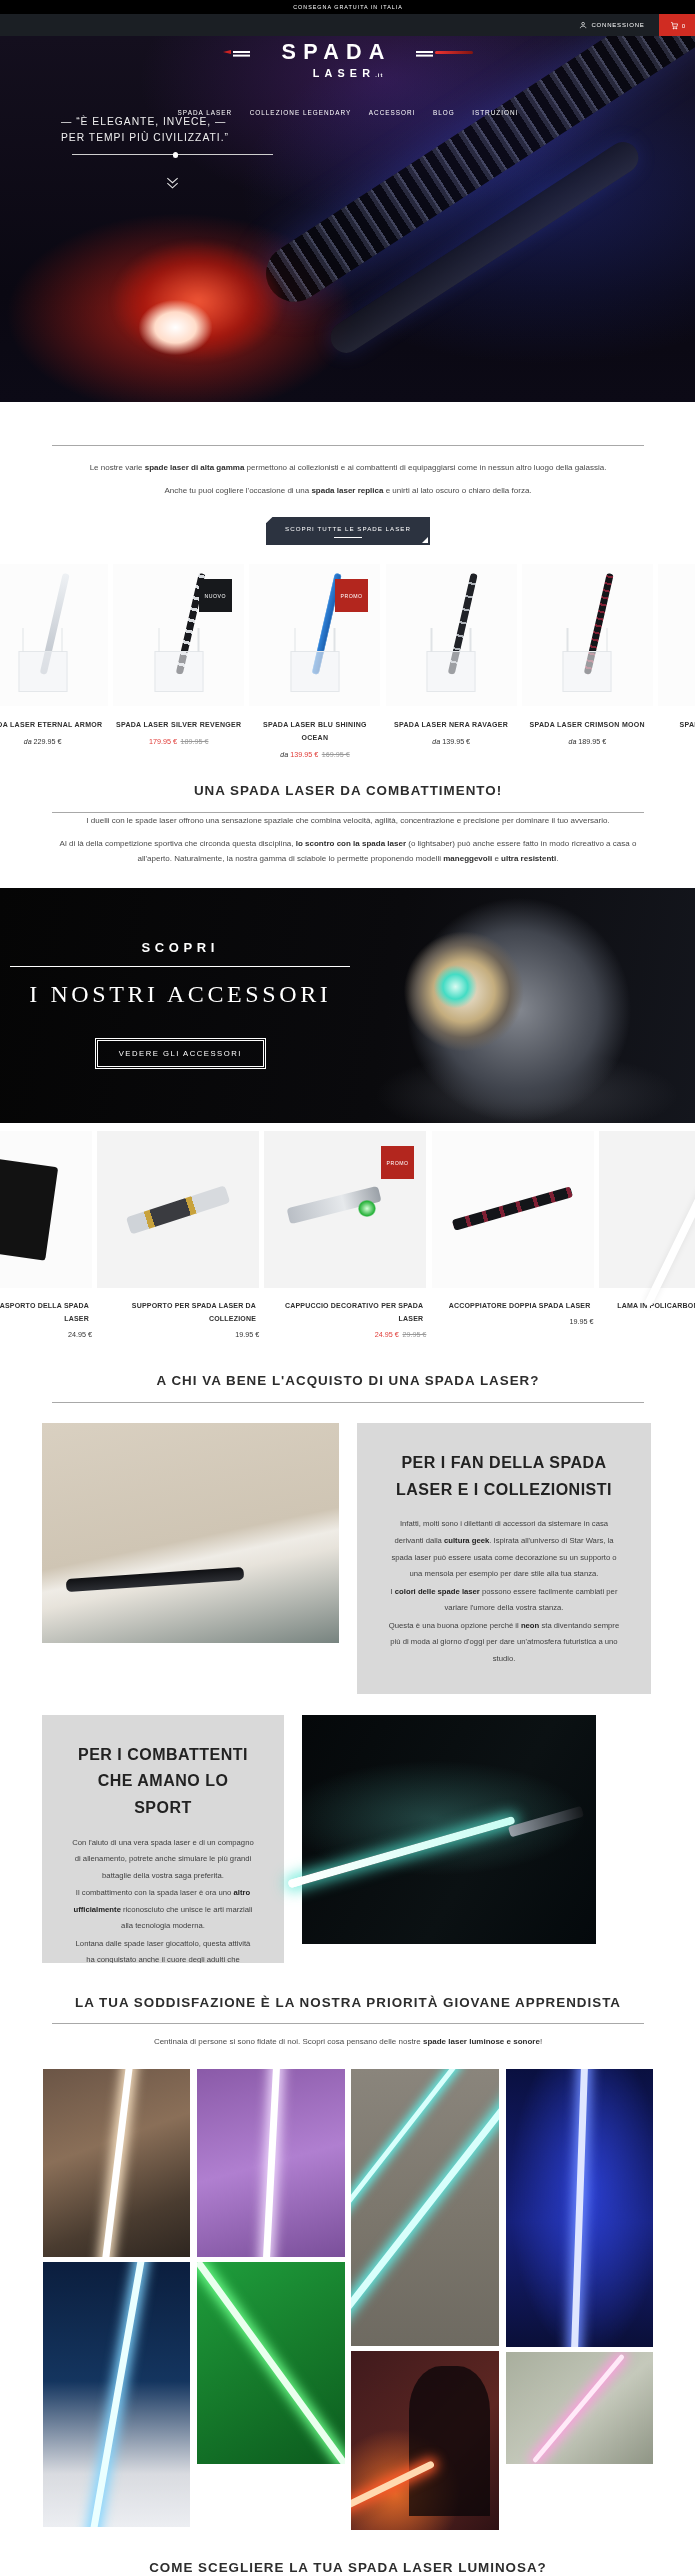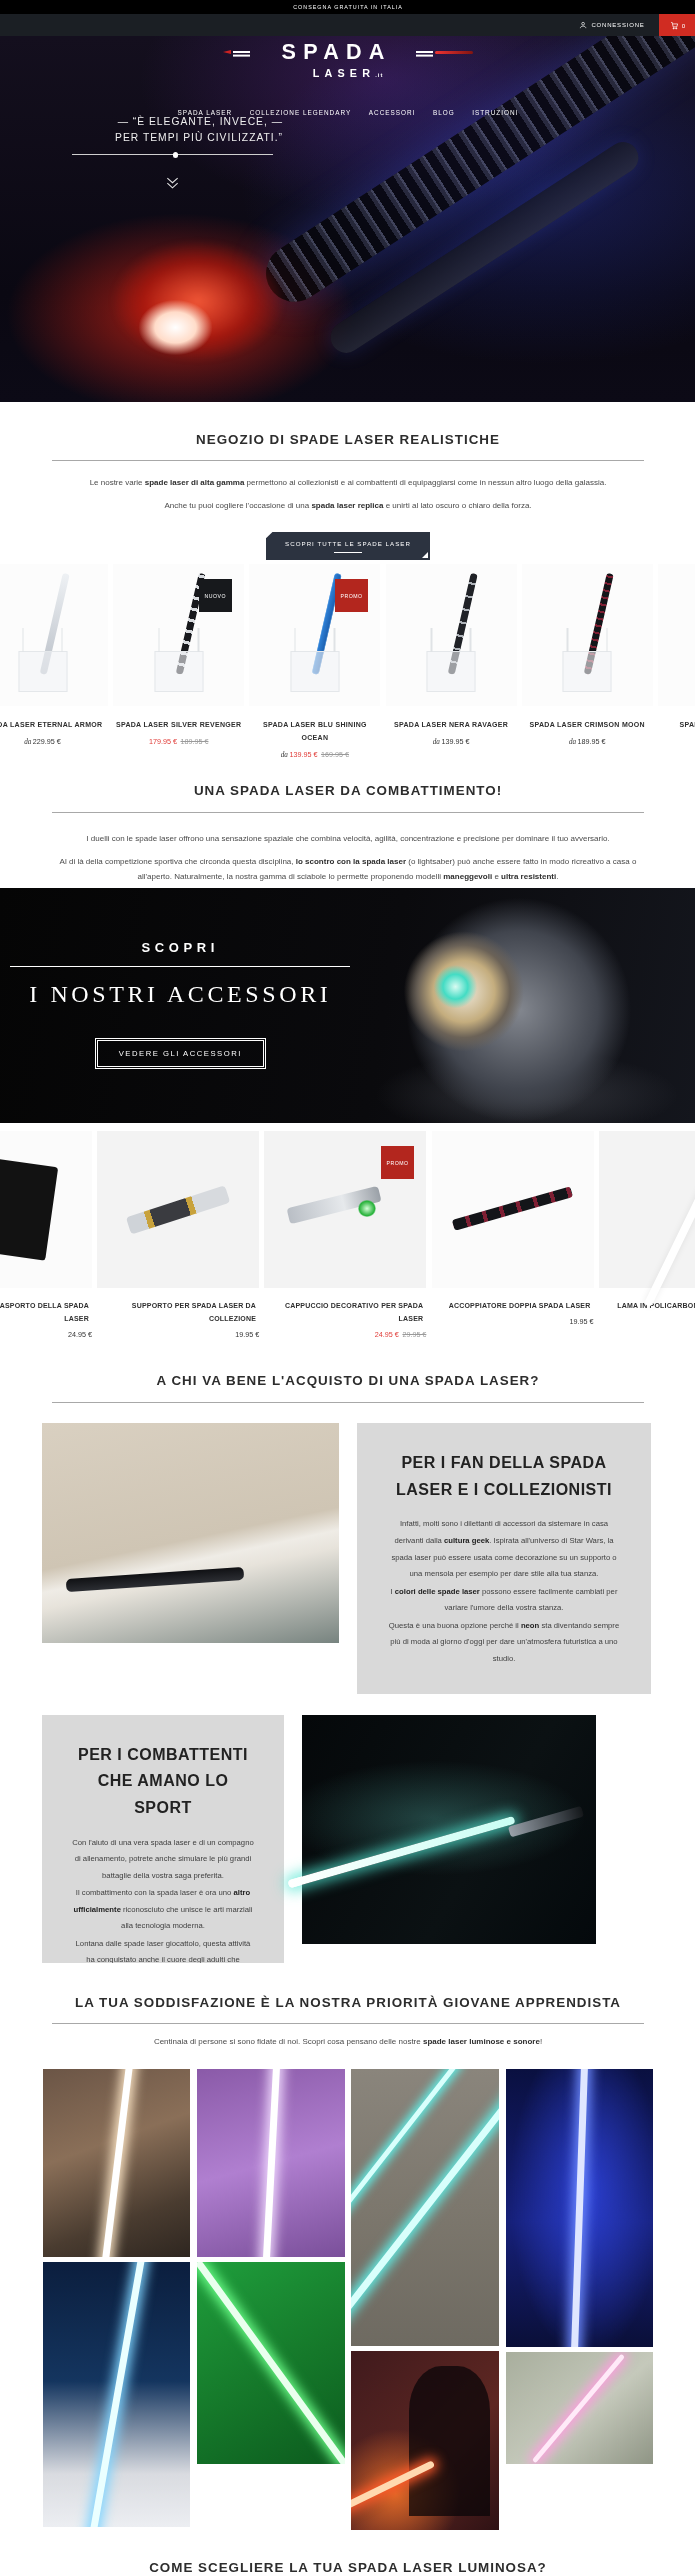--- a/index.html
+++ b/index.html
@@ -30,21 +30,21 @@
   .logo-row{display:flex;align-items:center;justify-content:center;gap:24px}
   .logo-main{font-size:21.6px;font-weight:bold;letter-spacing:7.2px;text-indent:7.2px}
   .saber-glyph{display:flex;align-items:center;gap:1.5px}
   .hilt-bar{width:17.5px;height:2.1px;background:#fff;box-shadow:0 3.6px 0 #fff}
   .blade-red-l{width:0;height:0;border-top:2.6px solid transparent;border-bottom:2.6px solid transparent;border-right:8.2px solid #c22}
   .blade-red-r{width:38px;height:3.1px;background:linear-gradient(90deg,#e33,#801511);border-radius:1.5px}
   .logo-sub{font-size:10.8px;letter-spacing:5.2px;margin-top:2.1px;font-weight:bold}
   .logo-it{font-size:5.7px;letter-spacing:1px;vertical-align:baseline}
   .nav{position:absolute;top:73px;left:0;right:0;display:flex;justify-content:center;gap:17.5px}
   .nav span{color:#fff;font-size:6.4px;letter-spacing:1px;cursor:pointer;white-space:nowrap}
-  .quote{position:absolute;left:61px;top:78px;width:222px;text-align:right;color:#efefef;font-size:10.3px;letter-spacing:1px;line-height:1.55;text-transform:uppercase}
+  .quote{position:absolute;left:61px;top:78px;width:222px;text-align:left;color:#efefef;font-size:10.3px;letter-spacing:1px;line-height:1.55;text-transform:uppercase}
   .slider{position:absolute;left:72px;top:118px;width:201px;border-top:0.5px solid #cfcfcf;cursor:pointer}
   .slider .dot{position:absolute;left:50%;top:-3.1px;width:5.7px;height:5.7px;border-radius:50%;background:#fff}
   .chevrons{position:absolute;left:72px;top:140px;width:201px;text-align:center;cursor:pointer}
 
   
   .shead{font-size:13.4px;font-weight:bold;letter-spacing:1px;text-align:center;color:#2d2d2d;text-transform:uppercase}
   .divider{width:592px;margin:13.4px auto 0;border-top:0.5px solid #a8a8a8}
   .lead{width:598px;margin:0 auto;font-size:8px;color:#4a4a4a;text-align:center;line-height:1.95}
   .lead b{color:#2e2e2e}
 
@@ -70,27 +70,27 @@
   .s0{background:linear-gradient(#eef1f4,#b9bfc7)}
   .s1{background:repeating-linear-gradient(0deg,#17181c 0 8.2px,#d7dade 8.2px 11.3px)}
   .s2{background:linear-gradient(90deg,#2f82d8,#1c5fae);box-shadow:inset 0 0 0 0.5px #5aa0e4}
   .s3{background:repeating-linear-gradient(0deg,#202227 0 11.3px,#aeb3b9 11.3px 13.4px)}
   .s4{background:repeating-linear-gradient(0deg,#141519 0 5.2px,#7e1f33 5.2px 7.2px)}
   .badge{position:absolute;top:15.5px;right:12.4px;width:33px;height:33px;color:#fff;font-size:5.2px;letter-spacing:0.5px;display:flex;align-items:center;justify-content:center;z-index:2}
   .badge.nuovo{background:#17191c}
   .badge.promo{background:#b3261e}
   .pname{margin-top:13.4px;font-size:7px;font-weight:bold;letter-spacing:0.3px;line-height:1.85;color:#2f2f2f;text-transform:uppercase}
   .pprice{margin-top:4.6px;font-size:7.2px;color:#333}
-  .pprice .da{font-style:italic;font-family:Liberation Serif, serif;margin-right:1.5px}
+  .pprice .da{font-style:italic;font-family:Liberation Mono, monospace;margin-right:1.5px}
   .pprice .sale{color:#e03a36}
   .pprice .old{color:#9a9a9a;text-decoration:line-through;margin-left:3.6px}
 
   
   .combat{height:122px;padding-top:17.5px;background:#fff}
-  .combat .lead{margin-top:18px}
+  .combat .lead{margin-top:0}
 
   
   .banner{height:235px;background:linear-gradient(100deg,#050505 0%,#0a0a0d 55%,#14161d 100%);position:relative}
   .banner-metal{position:absolute;right:0;top:0;width:422px;height:100%;background:
     radial-gradient(circle 31px at 43% 42%, #d9fbf2 0%, #43dcc4 40%, transparent 70%),
     radial-gradient(circle 77px at 45% 44%, #efe9dd 0%, #c4ad7e 40%, #6b6257 60%, transparent 78%),
     radial-gradient(circle 144px at 58% 52%, #83878f 0%, #41454e 55%, transparent 78%),
     radial-gradient(ellipse 216px 62px at 60% 88%, rgba(120,125,135,.35), transparent 70%)}
   .banner-left{position:absolute;left:10.3px;top:52px;width:340px;text-align:center;color:#fff}
   .banner-eyebrow{font-size:13px;font-weight:bold;letter-spacing:4.6px}
@@ -222,21 +222,20 @@
     </div>
   <div class="chevrons">
     <svg width="23" height="17.5" viewBox="0 0 44 34" fill="none" stroke="#e8e8e8" stroke-width="2">
         <path d="M12 4l10 9 10-9"></path>
         <path d="M12 14l10 9 10-9"></path>
       </svg>
   </div>
 </section>
 
 <section class="shop">
-  <h2 class="shead">NEGOZIO DI SPADE LASER REALISTICHE</h2>
   <div class="divider"></div>
   <p class="lead">Le nostre varie <b>spade laser di alta gamma</b> permettono ai collezionisti e ai combattenti di equipaggiarsi come in nessun altro luogo della galassia.</p>
   <p class="lead" style="margin-top:7.2px">Anche tu puoi cogliere l'occasione di una <b>spada laser replica</b> e unirti al lato oscuro o chiaro della forza.</p>
   <div class="btnrow"><span class="cta"><span>SCOPRI TUTTE LE SPADE LASER</span><span class="ul"></span></span></div>
 </section>
 
 <section class="prodsec">
   <div class="prow">
     <div class="pcard">
       <div class="pimg">

